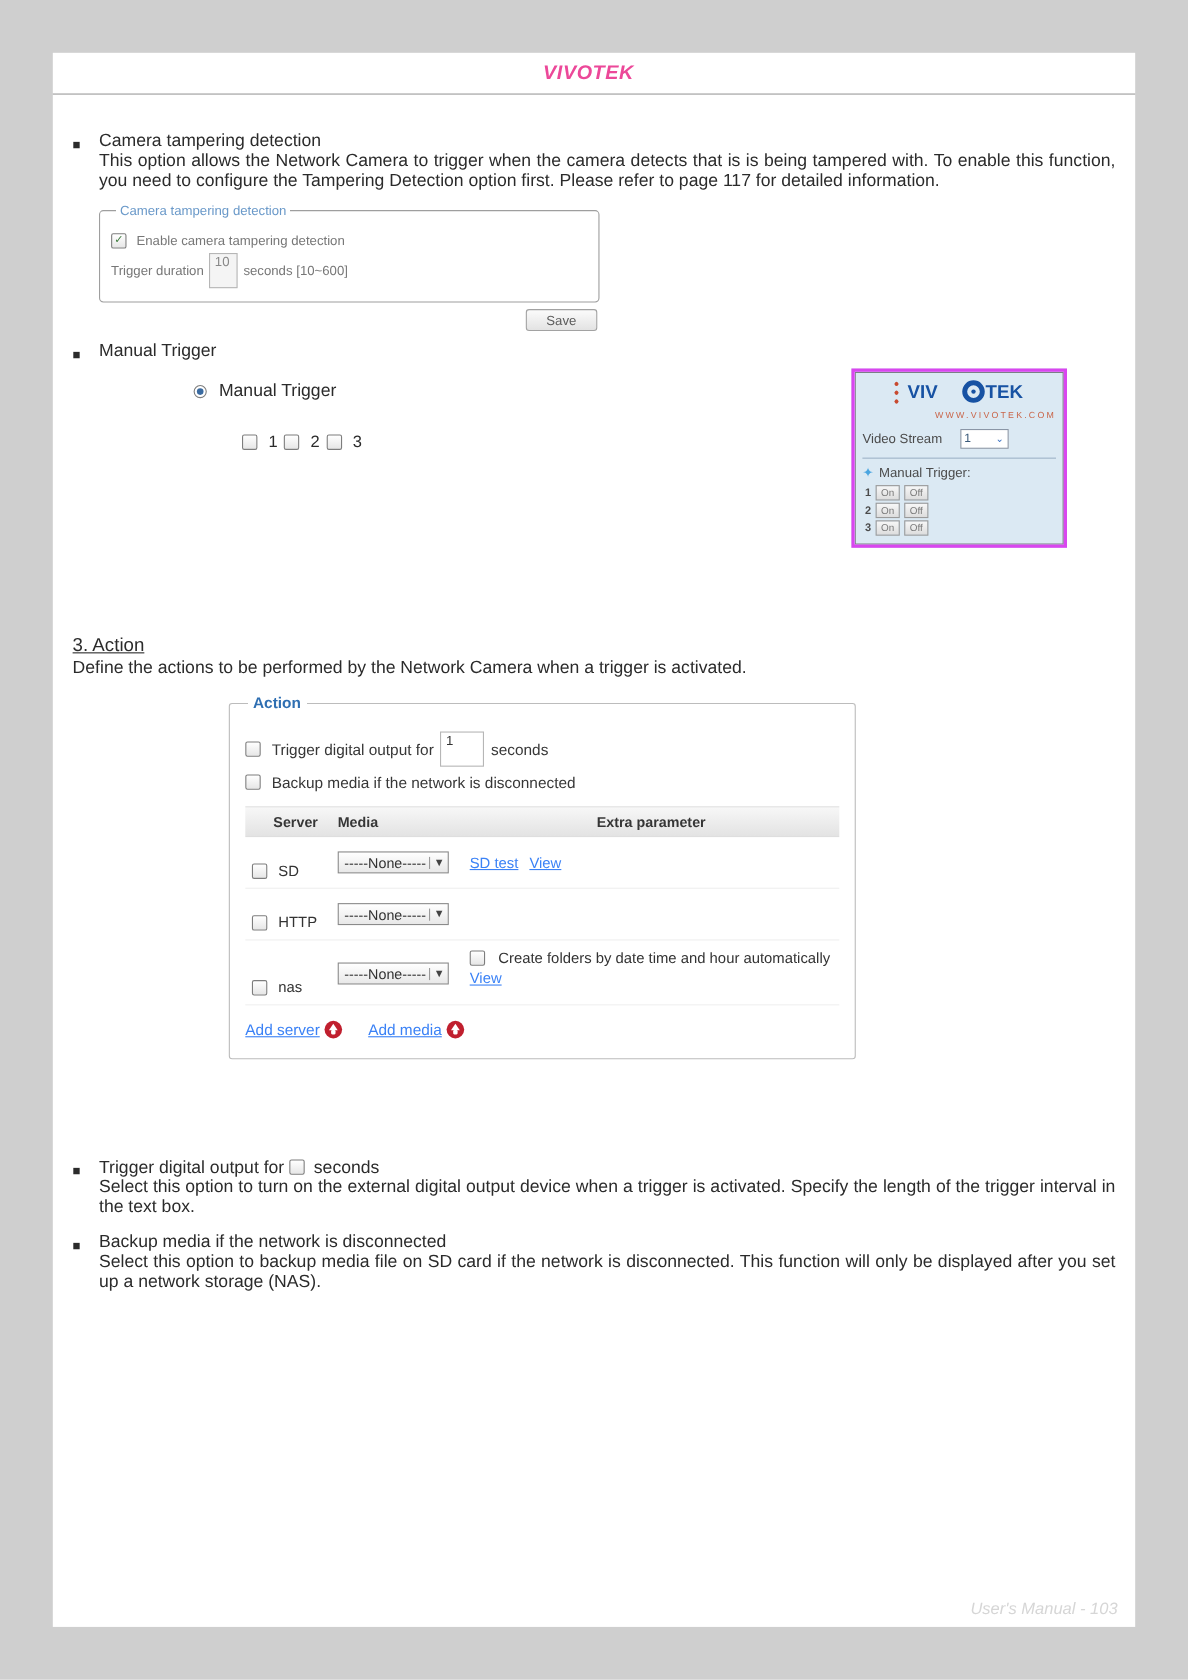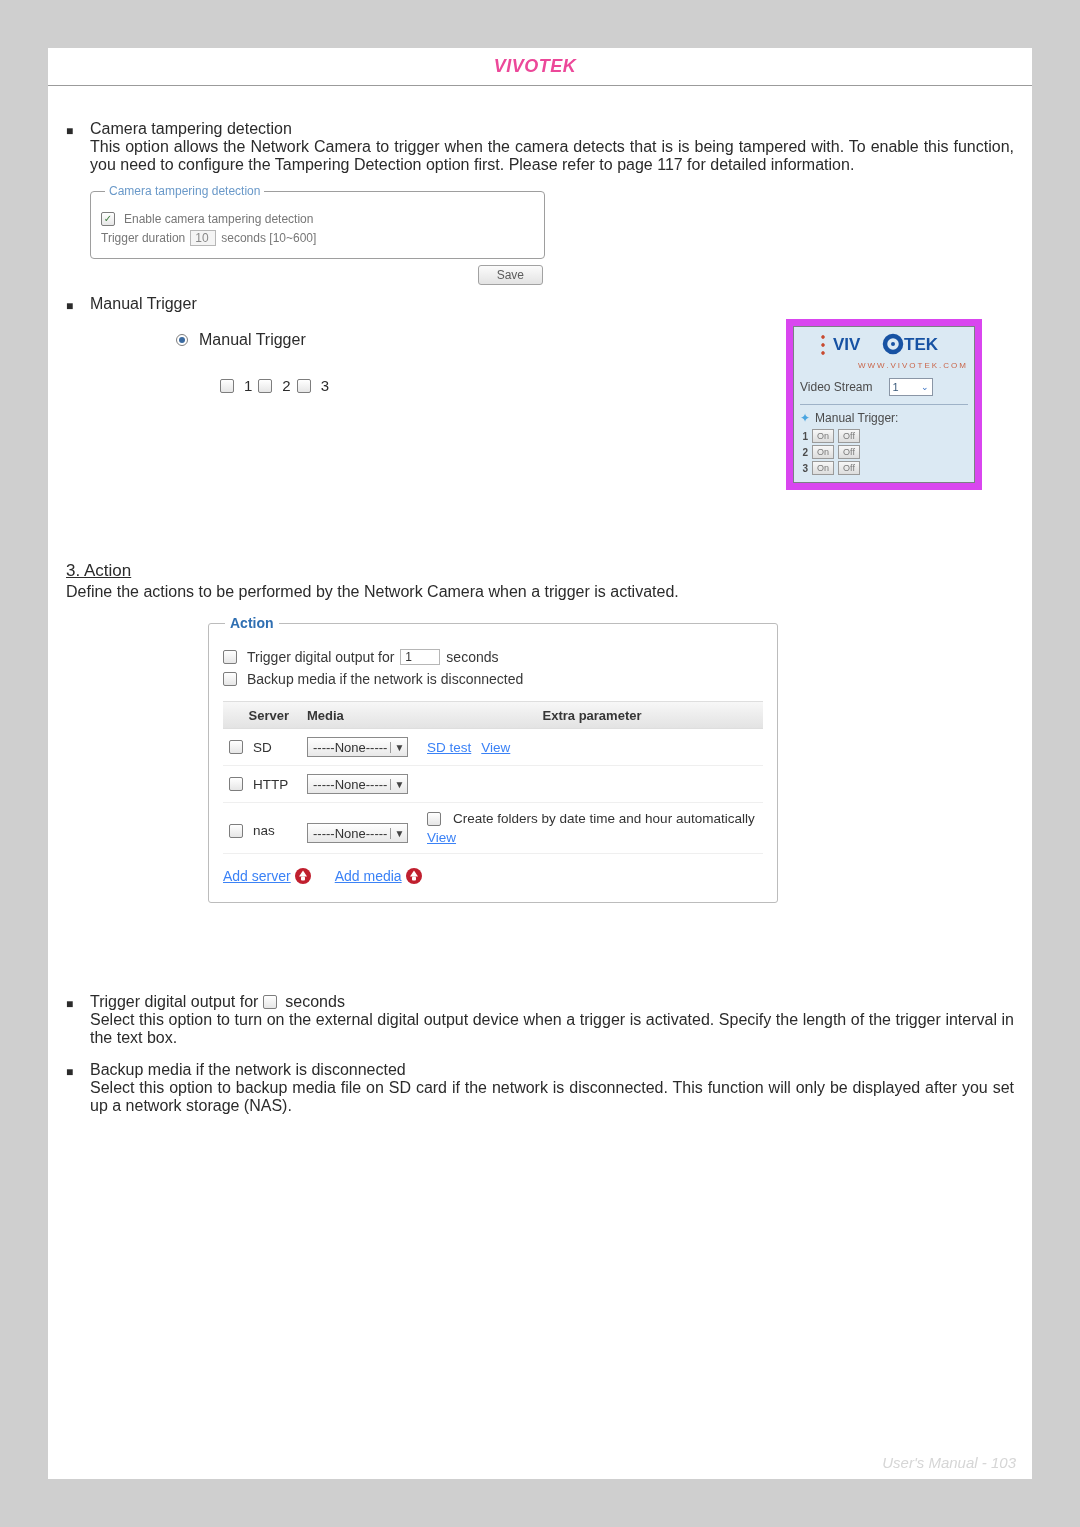--- a/index.html
+++ b/index.html
@@ -80,21 +80,21 @@
     border-radius: 50%;
     background: #3a6aa0;
   }
   .small-input {
     display: inline-block;
     border: 1px solid #b6b6b6;
     background: #fff;
     font-size: 12px;
     padding: 0 4px;
     min-width: 24px;
-    height: 16px;
+    height: 32px;
     line-height: 14px;
     vertical-align: middle;
     text-align: left;
     color: #333;
   }
   .small-ro {
     border: 1px solid #b6b6b6;
     background: #f4f4f4;
     color: #888;
   }
@@ -147,24 +147,24 @@
   }
 
   
   .mt-block { margin: 14px 0 0 28px; }
   .mt-row1 { display: flex; align-items: center; gap: 6px; font-size: 16px; }
   .mt-row2 { margin-top: 28px; display: flex; align-items: center; gap: 6px; font-size: 15px; }
 
   
   .right-panel {
     position: absolute;
-    right: 32px;
+    right: 44px;
     top: 556px;   
     width: 196px;
-    border: 7px solid #d946ef;
+    border: 3px solid #d946ef;
     background: #dbe9f3;
     box-shadow: 0 0 0 1px #7b7f85 inset;
     padding: 6px 7px 8px 7px;
     font-size: 12px;
     color: #4b4b4b;
   }
   .rp-logo { text-align: right; margin-bottom: 8px; line-height: 1; }
   .rp-logo svg { display: block; margin-left: auto; }
   .rp-url { font-size: 8px; letter-spacing: 2px; color: #c9664a; text-align: right; margin-top: 2px; }
   .rp-vs { display: flex; align-items: center; gap: 16px; margin-top: 6px; }
@@ -216,21 +216,21 @@
   .af-head > div:nth-child(3){ text-align: center; }
   .af-body-row {
     display: grid;
     grid-template-columns: 78px 120px 1fr;
     align-items: center;
     padding: 8px 6px;
     font-size: 13.5px;
     color: #333;
     border-bottom: 1px solid #efefef;
   }
-  .af-body-row .c1 { display: flex; align-items: center; gap: 6px; }
+  .af-body-row .c1 { display: flex; align-items: center; gap: 6px; margin-top: 15px; }
   .af-body-row .c3 { display: flex; align-items: center; gap: 10px; flex-wrap: wrap; }
   .af-body-row .c3 .subline { display: flex; align-items: center; gap: 8px; }
   .af-add { margin-top: 14px; display: flex; align-items: center; gap: 24px; font-size: 14px; }
   .add-icon {
     display: inline-block; width: 16px; height: 16px; border-radius: 50%;
     background: #c01f2e; position: relative; vertical-align: middle; margin-left: 4px;
   }
   .add-icon::before, .add-icon::after {
     content: "";
     position: absolute;

